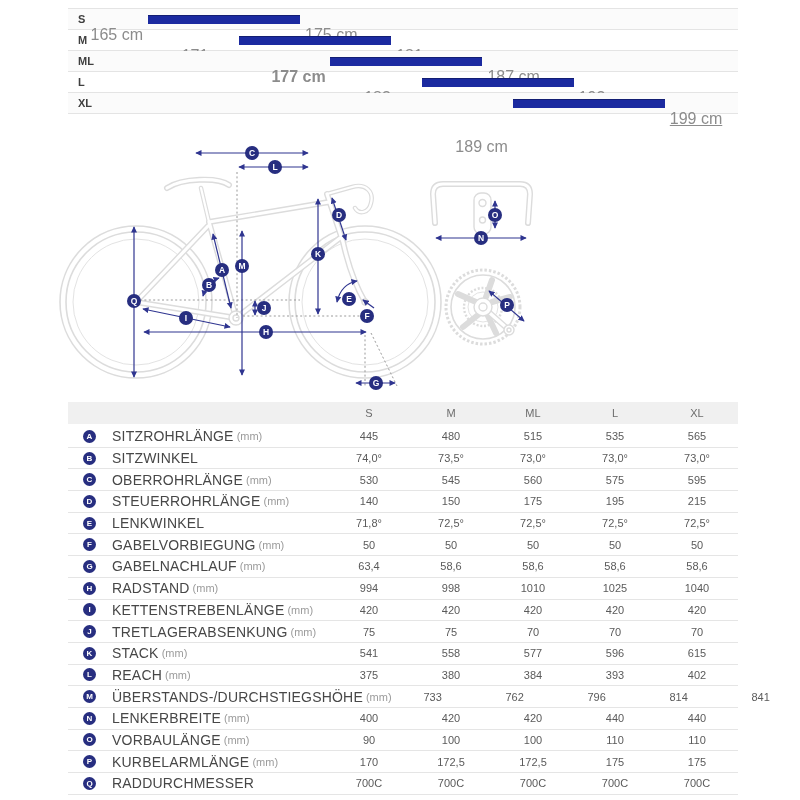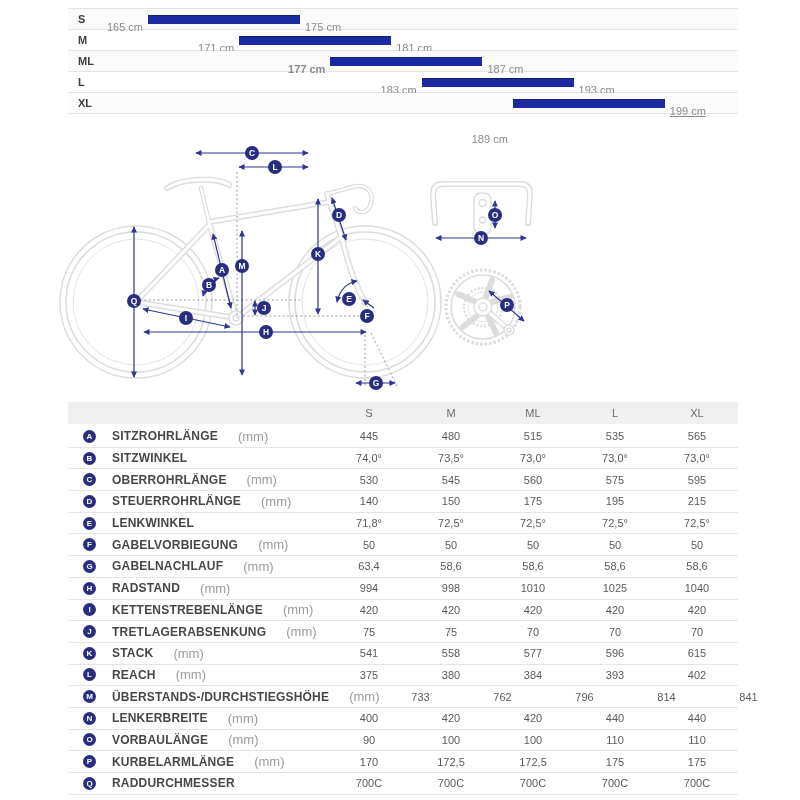--- a/index.html
+++ b/index.html
@@ -5,21 +5,21 @@
   html,body{margin:0;padding:0;background:#fff;}
   body{width:800px;height:800px;position:relative;font-family:"Liberation Sans",sans-serif;
        -webkit-font-smoothing:antialiased;overflow:hidden;}
 
   
   .size-chart{position:absolute;left:68px;top:8px;width:670px;border-top:1px solid #e4e4e4;}
   .s-row{position:relative;height:20px;border-bottom:1px solid #e4e4e4;}
   .s-row:nth-child(odd){background:#fbfbfb;}
   .s-label{position:absolute;left:10px;top:0;line-height:20px;font-size:11px;font-weight:bold;color:#3f3f3f;}
   .s-bar{position:absolute;top:6px;height:9px;background:var(--bar);border-top:1px solid rgba(0,0,0,.28);box-sizing:border-box;}
-  .s-min,.s-max{position:absolute;top:8px;line-height:20px;font-size:11px;color:#8c8c8c;white-space:nowrap;}
+  .s-min,.s-max{position:absolute;top:16px;line-height:20px;font-size:16px;color:#8c8c8c;white-space:nowrap;}
   .s-min{width:54px;text-align:right;}
 
   
   .diagram{position:absolute;left:0;top:130px;width:800px;height:270px;}
   .wheel{stroke:#dcdcdc;stroke-width:1.6;fill:none;}
   .wheel-thin{stroke:#e3e3e3;stroke-width:1;fill:none;}
   .tube-o{stroke:#dcdcdc;stroke-width:6;fill:none;stroke-linecap:round;stroke-linejoin:round;}
   .tube-i{stroke:#ffffff;stroke-width:3.2;fill:none;stroke-linecap:round;stroke-linejoin:round;}
   .tube-so{stroke:#dcdcdc;stroke-width:4.5;fill:none;stroke-linecap:round;stroke-linejoin:round;}
   .tube-si{stroke:#ffffff;stroke-width:2.2;fill:none;stroke-linecap:round;stroke-linejoin:round;}
@@ -34,22 +34,22 @@
   
   .geo-table{position:absolute;left:68px;top:402px;width:670px;font-size:11px;}
   .t-head{display:flex;height:22px;background:#f0f0f0;margin-bottom:2px;align-items:center;}
   .t-head .t-label-col{flex:0 0 260px;}
   .t-val-col{flex:0 0 82px;text-align:center;color:#6d6d6d;}
   .t-row{display:flex;height:20.7px;border-bottom:1px solid #e5e5e5;align-items:center;}
   .t-label-col{flex:0 0 260px;display:flex;align-items:center;box-sizing:border-box;}
   .mk-circle{width:13px;height:13px;border-radius:50%;background:var(--marker);color:#fff;
              font-size:8px;font-weight:bold;line-height:13px;text-align:center;
              margin-left:15px;margin-right:16px;flex:0 0 13px;}
-  .t-label{font-weight:bold;color:#474747;font-size:12px;letter-spacing:.2px;white-space:nowrap;}
-  .t-unit{font-size:13px;color:#9b9b9b;margin-left:20px;}
+  .t-label{font-weight:normal;color:#474747;font-size:14px;letter-spacing:.2px;white-space:nowrap;}
+  .t-unit{font-size:11px;color:#9b9b9b;margin-left:3px;}
   .t-val{flex:0 0 82px;text-align:center;color:#5a5a5a;}
 </style>
 </head>
 <body>
 
 <div class="size-chart">
     <div class="s-row">
       <span class="s-label">S</span>
       <span class="s-min" style="left: 21px;">165 cm</span>
       <div class="s-bar" style="left: 80px; width: 152px;"></div>

